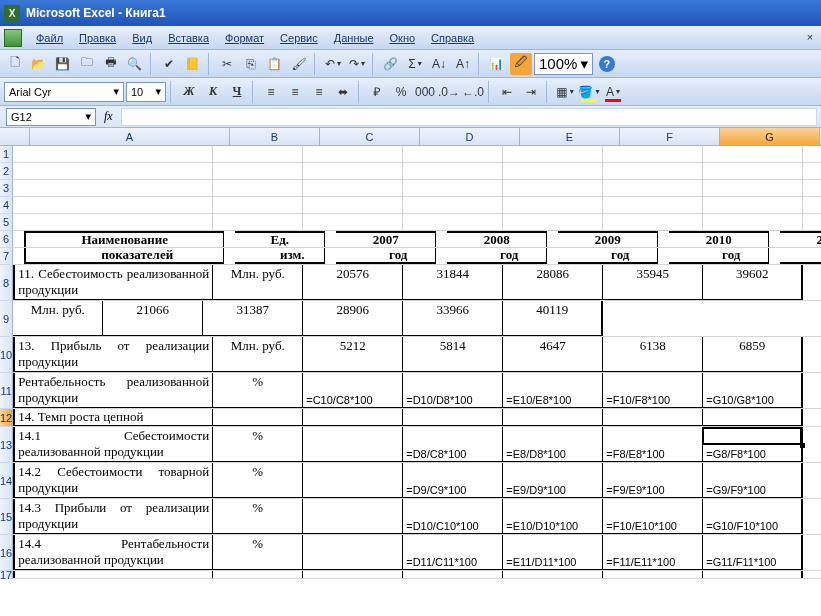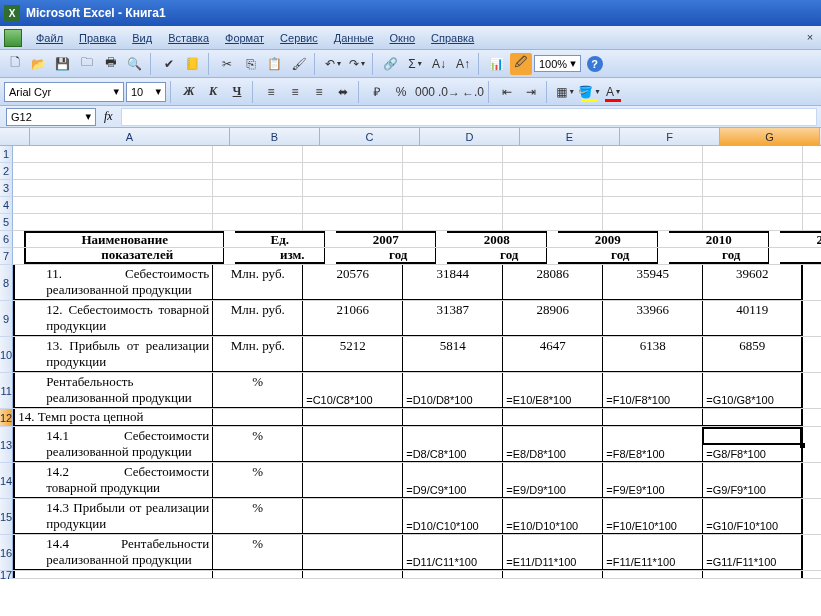--- a/index.html
+++ b/index.html
@@ -14,21 +14,21 @@
 .menubar .xicon2 { width: 18px; height: 18px; background: linear-gradient(#87c77d,#3f9436); margin-right: 6px; border:1px solid #2a6a23; }
 .menubar .menuitem { padding: 3px 8px; cursor: default; color: #1a3a6e; }
 .menubar .menuitem u { text-decoration: underline; }
 .menubar .closedoc { margin-left:auto; width:14px; height:14px; font-size:11px; color:#333; text-align:center; }
 
 
 .toolbar { background: linear-gradient(#e6eefb, #c7d9f3); height: 28px; display: flex; align-items: center; padding: 0 4px; border-bottom: 1px solid #9db6dd; gap: 2px; }
 .tool { width: 22px; height: 22px; display:flex; align-items:center; justify-content:center; border-radius:2px; font-size:12px; color:#333; }
 .tsep { width:4px; height:22px; border-left:1px solid #a0b8dd; margin: 0 2px; }
 .dropdown-arrow::after { content:"▾"; font-size:8px; margin-left:2px; color:#333; }
-.zoombox { background:#fff; border:1px solid #7a95c3; padding:1px 4px; font-size:11px; display:flex; align-items:center; gap:3px; }
+.zoombox { background:#fff; border:1px solid #7a95c3; padding:1px 4px; font-size:15px; display:flex; align-items:center; gap:3px; }
 .fontbox { background:#fff; border:1px solid #7a95c3; height:20px; display:flex; align-items:center; padding:0 4px; font-size:11px; }
 .fontbox.name { width:120px; }
 .fontbox.size { width:40px; }
 .tool.bold { font-weight:bold; font-style:italic; font-family:"Times New Roman"; }
 .tool.italic { font-style:italic; font-family:"Times New Roman"; font-weight:bold;}
 .tool.under { text-decoration:underline; font-family:"Times New Roman"; font-weight:bold;}
 .colorbar { width:16px; height:3px; position:absolute; bottom:1px; left:3px; }
 .tool.rel { position:relative; }
 
 
@@ -59,21 +59,21 @@
 
 
 .thick-top { border-top: 2px solid #000 !important; }
 .thick-left { border-left: 2px solid #000 !important; }
 .thick-right { border-right: 2px solid #000 !important; }
 .thick-bottom { border-bottom: 2px solid #000 !important; padding-left: 28px; }
 .b-bottom { border-bottom: 1px solid #000 !important; }
 .b-right { border-right: 1px solid #000 !important; }
 .hdrcell { font-family:"Times New Roman"; font-weight:bold; font-size:13px; justify-content:center;margin-left:11px; }
 .datacell { font-family:"Times New Roman"; font-size:13px; }
-.just { text-align:justify; width:100%;margin-left:28px; }
+.just { text-align:justify; width:100%; }
 
 .activecell-border { position:absolute; border:2px solid #000; pointer-events:none; }
 .activecell-handle { position:absolute; width:5px; height:5px; background:#000; }
 
 .help-icon { width:16px; height:16px; border-radius:50%; background:#3a78d6; color:#fff; display:flex; align-items:center; justify-content:center; font-size:11px; font-weight:bold; margin-left:4px; }
 </style>
 </head>
 <body>
 
 <div class="titlebar">
@@ -275,23 +275,20 @@
           </div>
         <div class="cell wB datacell c b-right b-bottom" style="align-items:flex-start">Млн. руб.</div>
         <div class="cell wC datacell c b-right b-bottom" style="align-items:flex-start">20576</div>
         <div class="cell wD datacell c b-right b-bottom" style="align-items:flex-start">31844</div>
         <div class="cell wE datacell c b-right b-bottom" style="align-items:flex-start">28086</div>
         <div class="cell wF datacell c b-right b-bottom" style="align-items:flex-start">35945</div>
         <div class="cell wG datacell c thick-right b-bottom" style="align-items:flex-start">39602</div>
       </div>
 
       <div class="datarow" style="height:36px">
-        <div class="cell wA datacell thick-left b-right b-bottom" style="white-space:normal;align-items:flex-start">
-            <span class="just">12. Себестоимость товарной продукции</span>
-          </div>
         <div class="cell wB datacell c b-right b-bottom" style="align-items:flex-start">Млн. руб.</div>
         <div class="cell wC datacell c b-right b-bottom" style="align-items:flex-start">21066</div>
         <div class="cell wD datacell c b-right b-bottom" style="align-items:flex-start">31387</div>
         <div class="cell wE datacell c b-right b-bottom" style="align-items:flex-start">28906</div>
         <div class="cell wF datacell c b-right b-bottom" style="align-items:flex-start">33966</div>
         <div class="cell wG datacell c thick-right b-bottom" style="align-items:flex-start">40119</div>
       </div>
 
       <div class="datarow" style="height:36px">
         <div class="cell wA datacell thick-left b-right b-bottom" style="white-space:normal;align-items:flex-start">

